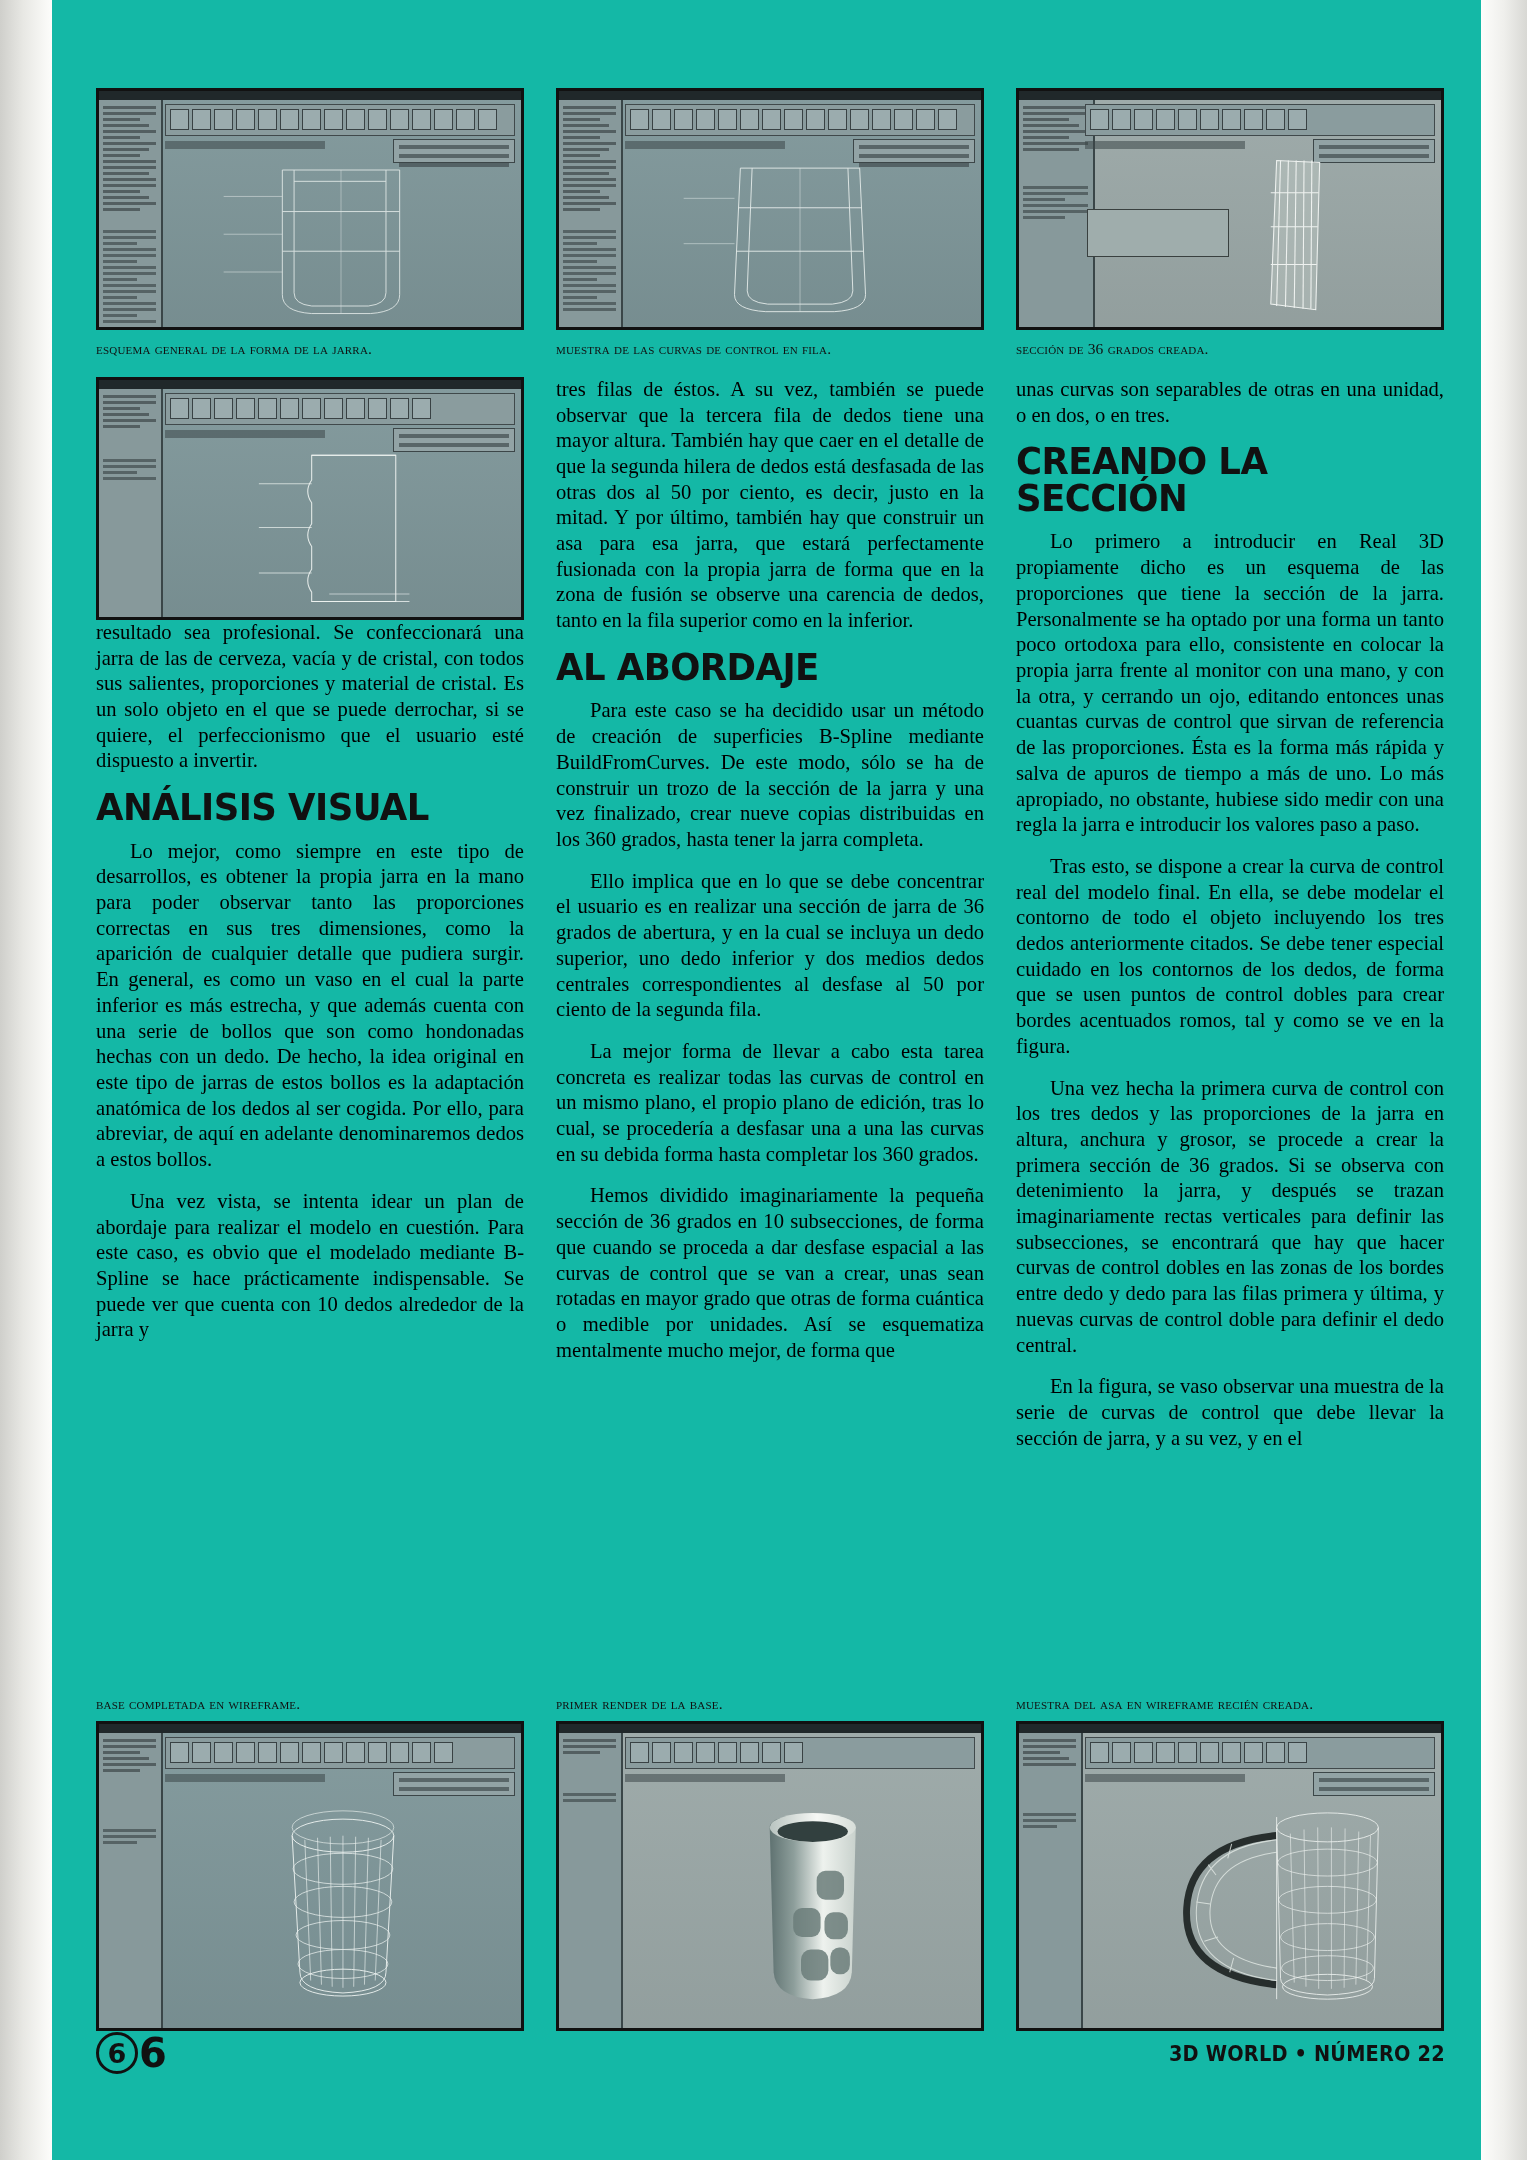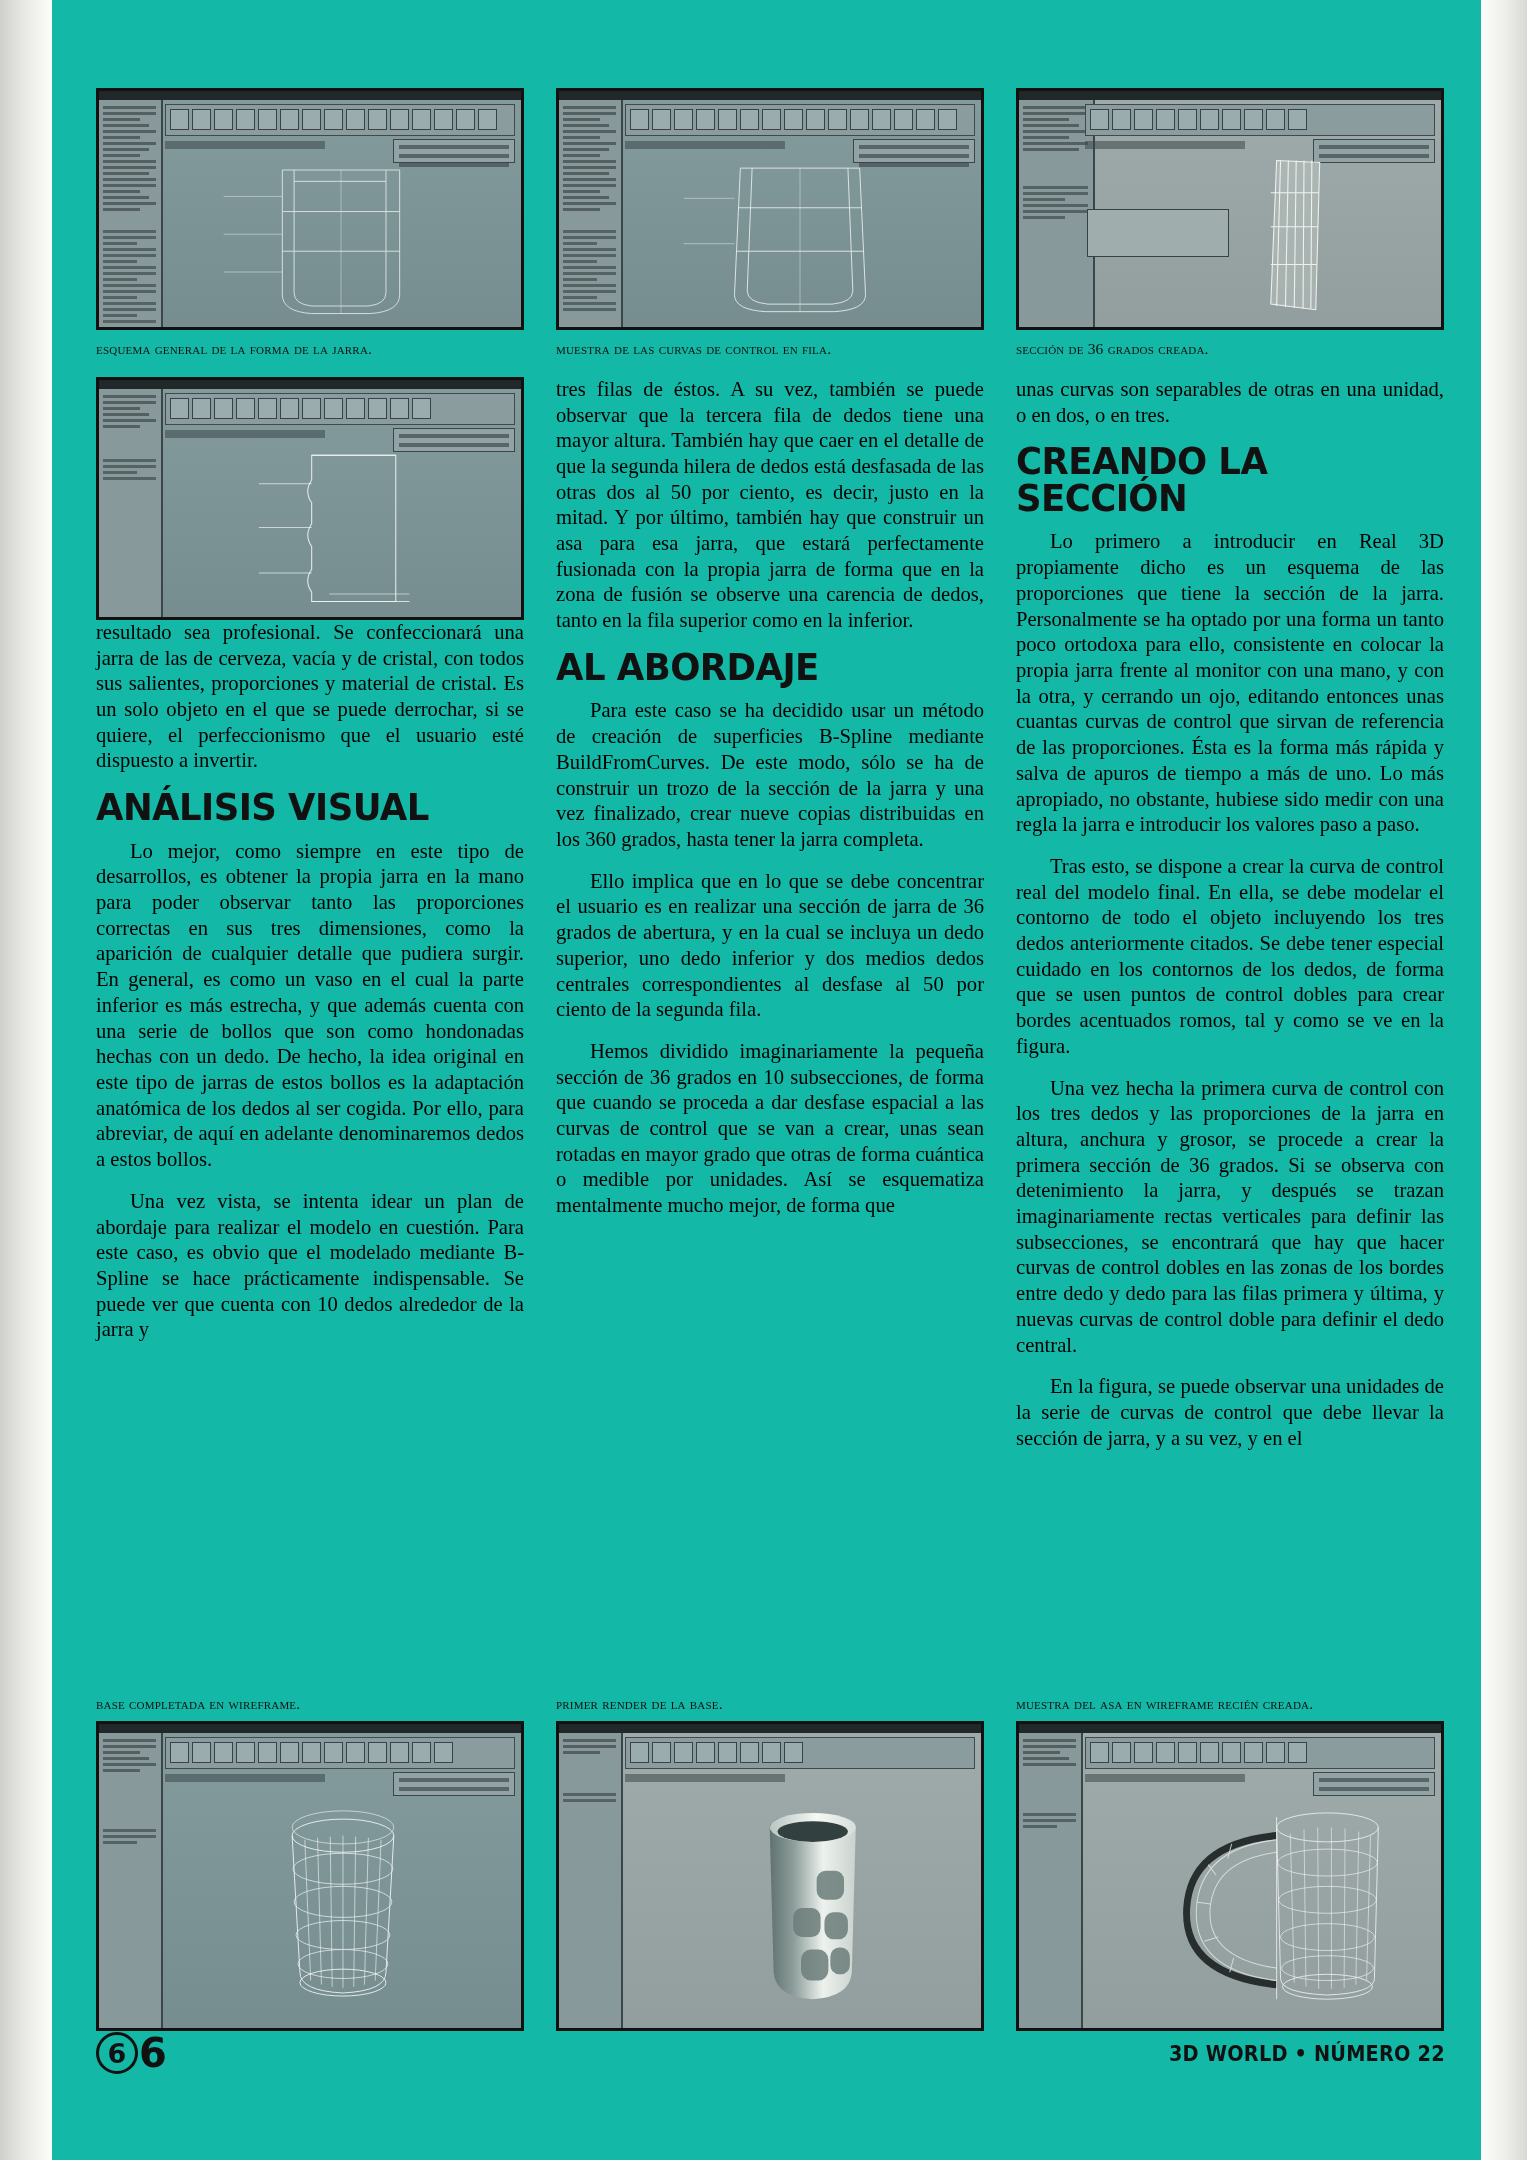--- a/index.html
+++ b/index.html
@@ -447,20 +447,21 @@
           </div>
         </div>
         <div class="caption">Muestra de las curvas de control en fila.</div>
 
         <p class="body noindent">tres filas de éstos. A su vez, también se puede observar que la tercera fila de dedos tiene una mayor altura. También hay que caer en el detalle de que la segunda hilera de dedos está desfasada de las otras dos al 50 por ciento, es decir, justo en la mitad. Y por último, también hay que construir un asa para esa jarra, que estará perfectamente fusionada con la propia jarra de forma que en la zona de fusión se observe una carencia de dedos, tanto en la fila superior como en la inferior.</p>
 
         <h2 class="head">AL ABORDAJE</h2>
 
         <p class="body">Para este caso se ha decidido usar un método de creación de superficies B-Spline mediante BuildFromCurves. De este modo, sólo se ha de construir un trozo de la sección de la jarra y una vez finalizado, crear nueve copias distribuidas en los 360 grados, hasta tener la jarra completa.</p>
         <p class="body">Ello implica que en lo que se debe concentrar el usuario es en realizar una sección de jarra de 36 grados de abertura, y en la cual se incluya un dedo superior, uno dedo inferior y dos medios dedos centrales correspondientes al desfase al 50 por ciento de la segunda fila.</p>
+        <p class="body">La mejor forma de llevar a cabo esta tarea concreta es realizar todas las curvas de control en un mismo plano, el propio plano de edición, tras lo cual, se procedería a desfasar una a una las curvas en su debida forma hasta completar los 360 grados.</p>
         <p class="body">Hemos dividido imaginariamente la pequeña sección de 36 grados en 10 subsecciones, de forma que cuando se proceda a dar desfase espacial a las curvas de control que se van a crear, unas sean rotadas en mayor grado que otras de forma cuántica o medible por unidades. Así se esquematiza mentalmente mucho mejor, de forma que</p>
       </div>
 
       <div class="col">
 
         <div class="shot tall">
           <div class="app-bg grey"></div>
           <div class="titlebar"></div>
           <div class="sidebar wide">
             <div class="side-rows">
@@ -525,21 +526,21 @@
         <p class="body noindent">unas curvas son separables de otras en una unidad, o en dos, o en tres.</p>
 
         <h2 class="head">
           <span>CREANDO LA</span><br>
           <span>SECCIÓN</span>
         </h2>
 
         <p class="body">Lo primero a introducir en Real 3D propiamente dicho es un esquema de las proporciones que tiene la sección de la jarra. Personalmente se ha optado por una forma un tanto poco ortodoxa para ello, consistente en colocar la propia jarra frente al monitor con una mano, y con la otra, y cerrando un ojo, editando entonces unas cuantas curvas de control que sirvan de referencia de las proporciones. Ésta es la forma más rápida y salva de apuros de tiempo a más de uno. Lo más apropiado, no obstante, hubiese sido medir con una regla la jarra e introducir los valores paso a paso.</p>
         <p class="body">Tras esto, se dispone a crear la curva de control real del modelo final. En ella, se debe modelar el contorno de todo el objeto incluyendo los tres dedos anteriormente citados. Se debe tener especial cuidado en los contornos de los dedos, de forma que se usen puntos de control dobles para crear bordes acentuados romos, tal y como se ve en la figura.</p>
         <p class="body">Una vez hecha la primera curva de control con los tres dedos y las proporciones de la jarra en altura, anchura y grosor, se procede a crear la primera sección de 36 grados. Si se observa con detenimiento la jarra, y después se trazan imaginariamente rectas verticales para definir las subsecciones, se encontrará que hay que hacer curvas de control dobles en las zonas de los bordes entre dedo y dedo para las filas primera y última, y nuevas curvas de control doble para definir el dedo central.</p>
-        <p class="body">En la figura, se puede observar una unidades de la serie de curvas de control que debe llevar la sección de jarra, y a su vez, y en el</p>
+        <p class="body">En la figura, se vaso observar una muestra de la serie de curvas de control que debe llevar la sección de jarra, y a su vez, y en el</p>
       </div>
     </div>
 
     <div class="bottom-row">
 
       <div class="bottom-col">
         <div class="caption above">Base completada en Wireframe.</div>
         <div class="shot big">
           <div class="app-bg"></div>
           <div class="titlebar"></div>

